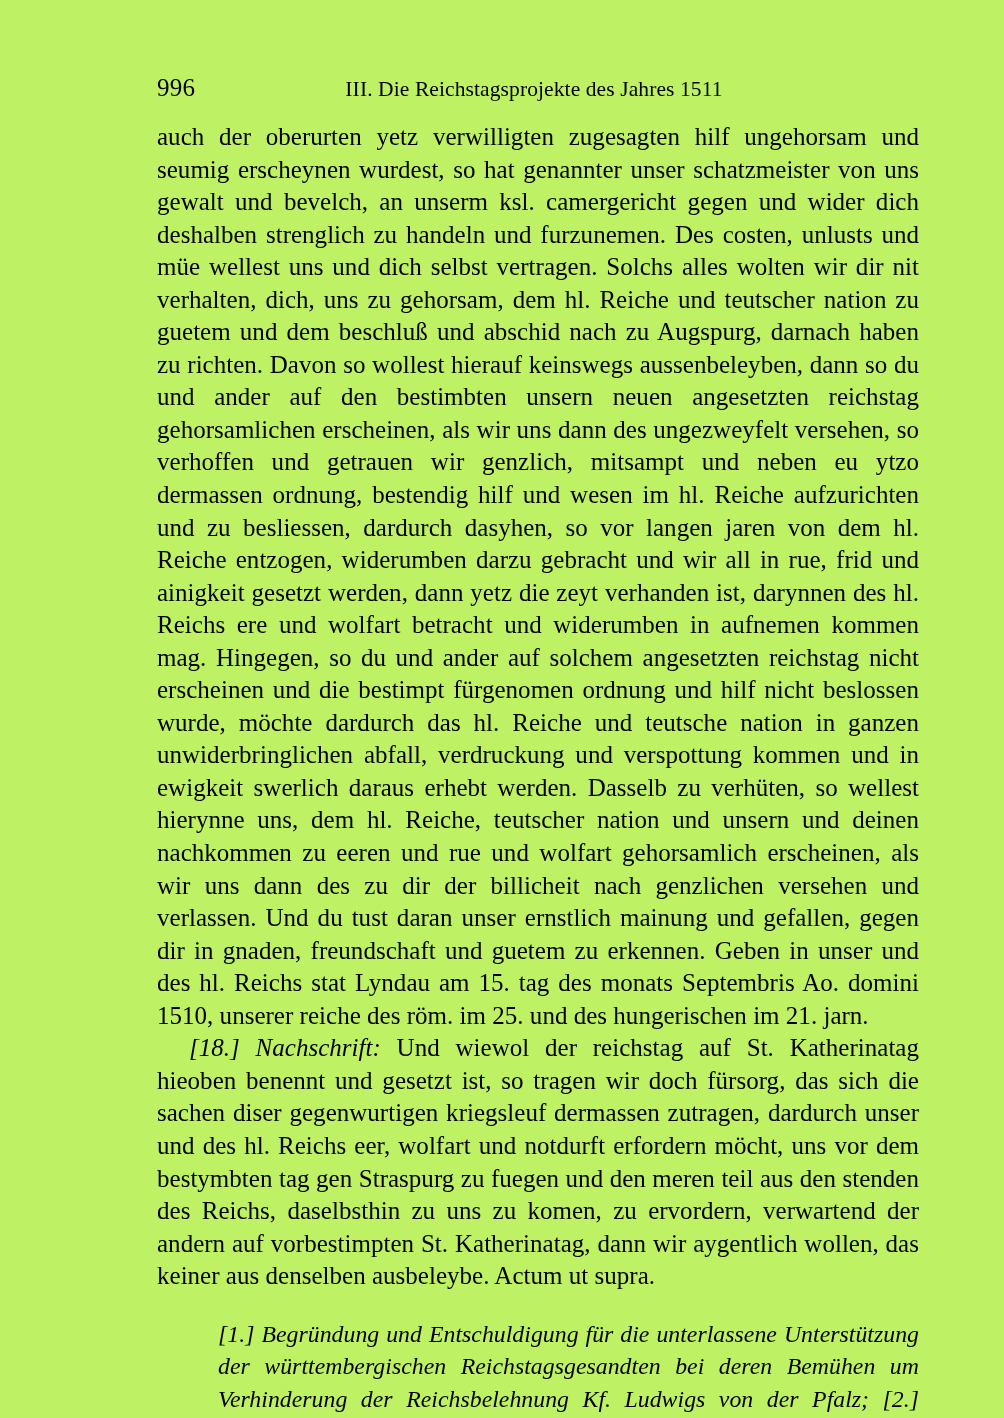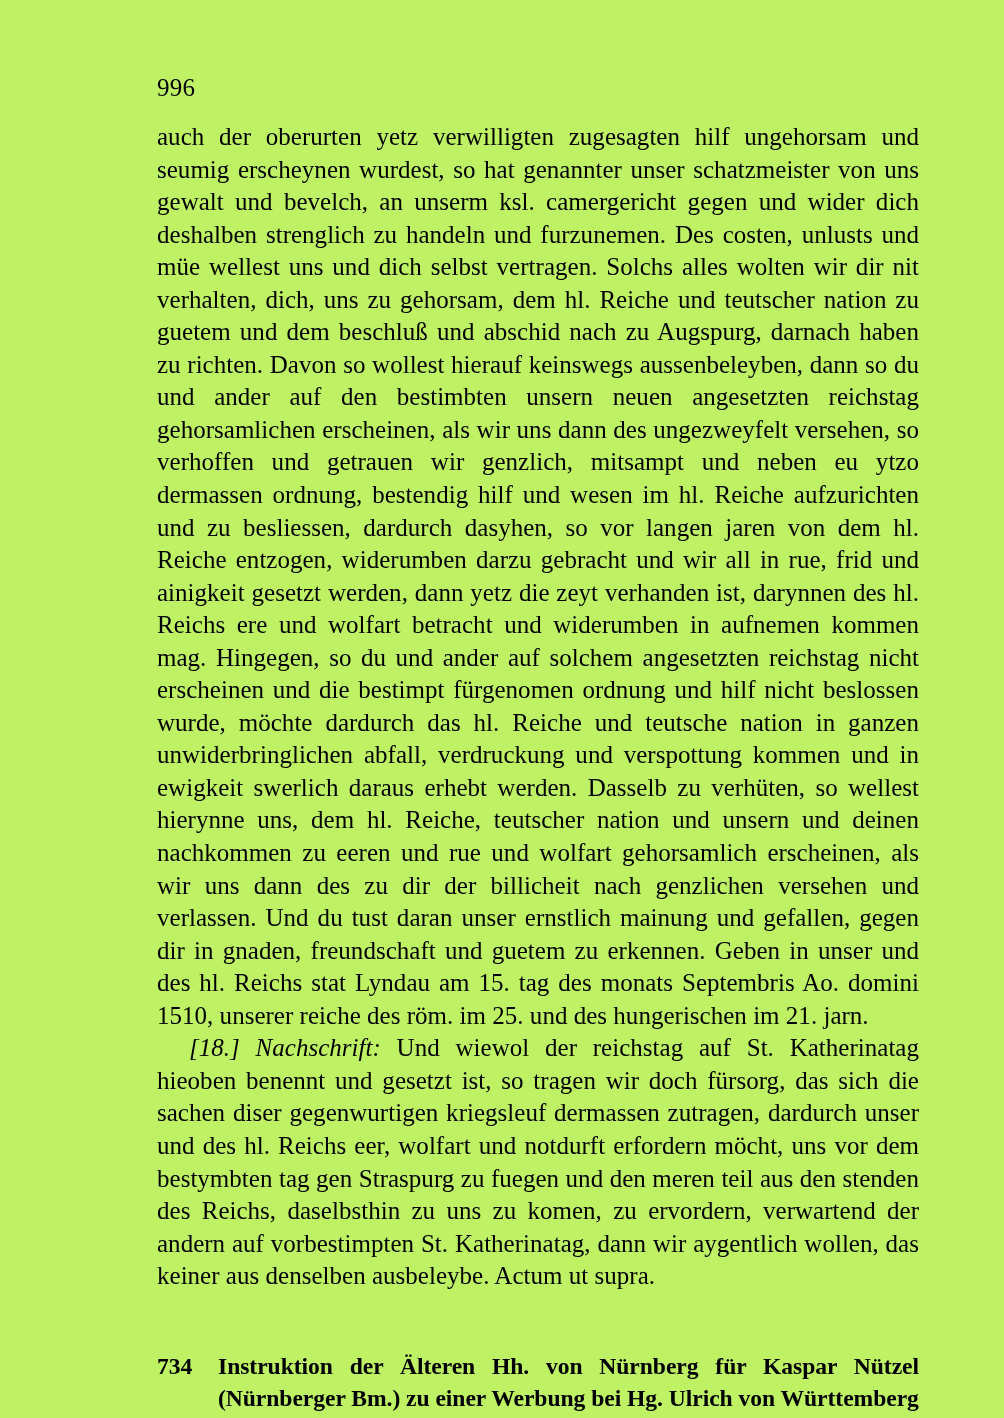--- a/index.html
+++ b/index.html
@@ -116,27 +116,24 @@
   }
 </style>
 </head>
 <body>
 
 <div class="page">
   <div class="content">
 
     <div class="running-head">
       <div class="folio">996</div>
+      <div class="head-title">III. Die Reichstagsprojekte des Jahres 1511</div>
     </div>
 
     <p class="body-par">auch der oberurten yetz verwilligten zugesagten hilf ungehorsam und seumig erscheynen wurdest, so hat genannter unser schatzmeister von uns gewalt und bevelch, an unserm ksl. camergericht gegen und wider dich deshalben strenglich zu handeln und furzunemen. Des costen, unlusts und müe wellest uns und dich selbst vertragen. Solchs alles wolten wir dir nit verhalten, dich, uns zu gehorsam, dem hl. Reiche und teutscher nation zu guetem und dem beschluß und abschid nach zu Augspurg, darnach haben zu richten. Davon so wollest hierauf keinswegs aussenbeleyben, dann so du und ander auf den bestimbten unsern neuen angesetzten reichstag gehorsamlichen erscheinen, als wir uns dann des ungezweyfelt versehen, so verhoffen und getrauen wir genzlich, mitsampt und neben eu ytzo dermassen ordnung, bestendig hilf und wesen im hl. Reiche aufzurichten und zu besliessen, dardurch dasyhen, so vor langen jaren von dem hl. Reiche entzogen, widerumben darzu gebracht und wir all in rue, frid und ainigkeit gesetzt werden, dann yetz die zeyt verhanden ist, darynnen des hl. Reichs ere und wolfart betracht und widerumben in aufnemen kommen mag. Hingegen, so du und ander auf solchem angesetzten reichstag nicht erscheinen und die bestimpt fürgenomen ordnung und hilf nicht beslossen wurde, möchte dardurch das hl. Reiche und teutsche nation in ganzen unwiderbringlichen abfall, verdruckung und verspottung kommen und in ewigkeit swerlich daraus erhebt werden. Dasselb zu verhüten, so wellest hierynne uns, dem hl. Reiche, teutscher nation und unsern und deinen nachkommen zu eeren und rue und wolfart gehorsamlich erscheinen, als wir uns dann des zu dir der billicheit nach genzlichen versehen und verlassen. Und du tust daran unser ernstlich mainung und gefallen, gegen dir in gnaden, freundschaft und guetem zu erkennen. Geben in unser und des hl. Reichs stat Lyndau am 15. tag des monats Septembris Ao. domini 1510, unserer reiche des röm. im 25. und des hungerischen im 21. jarn.</p>
 
     <p class="body-par indented"><span class="it">[18.] Nachschrift:</span><span> Und wiewol der reichstag auf St. Katherinatag hieoben benennt und gesetzt ist, so tragen wir doch fürsorg, das sich die sachen diser gegenwurtigen kriegsleuf dermassen zutragen, dardurch unser und des hl. Reichs eer, wolfart und notdurft erfordern möcht, uns vor dem bestymbten tag gen Straspurg zu fuegen und den meren teil aus den stenden des Reichs, daselbsthin zu uns zu komen, zu ervordern, verwartend der andern auf vorbestimpten St. Katherinatag, dann wir aygentlich wollen, das keiner aus denselben ausbeleybe. Actum ut supra.</span></p>
 
-    <div class="section-head">
-      <span class="num">734</span>
-      <span class="title-text">Instruktion der Älteren Hh. von Nürnberg für Kaspar Nützel (Nürnberger Bm.) zu einer Werbung bei Hg. Ulrich von Württemberg</span>
-    </div>
 
     <div class="abstract">[1.] Begründung und Entschuldigung für die unterlassene Unterstützung der württembergischen Reichstagsgesandten bei deren Bemühen um Verhinderung der Reichsbelehnung Kf. Ludwigs von der Pfalz; [2.] Gerüchte über ein geplantes Bündnis Hg. Ulrichs mit Kf. Ludwig und anderen Ff. auf der</div>
 
   </div>
 </div>
 
 </body></html>

